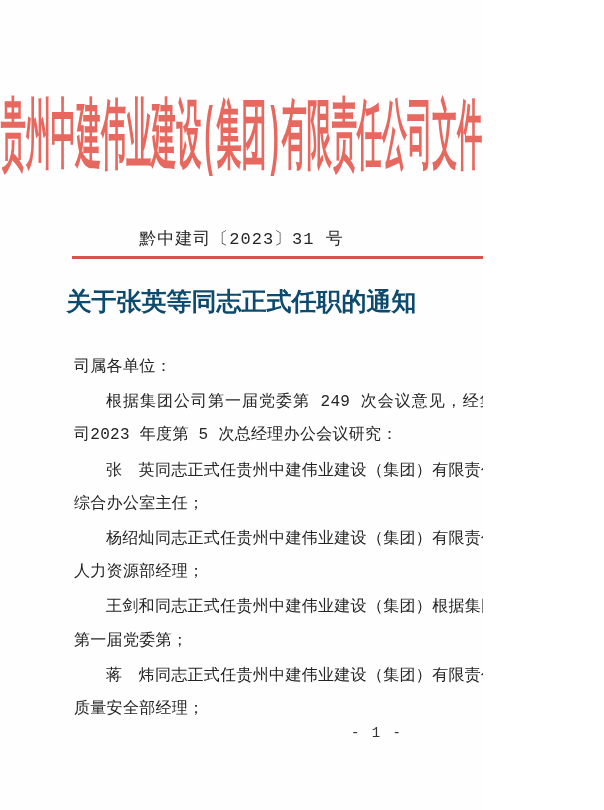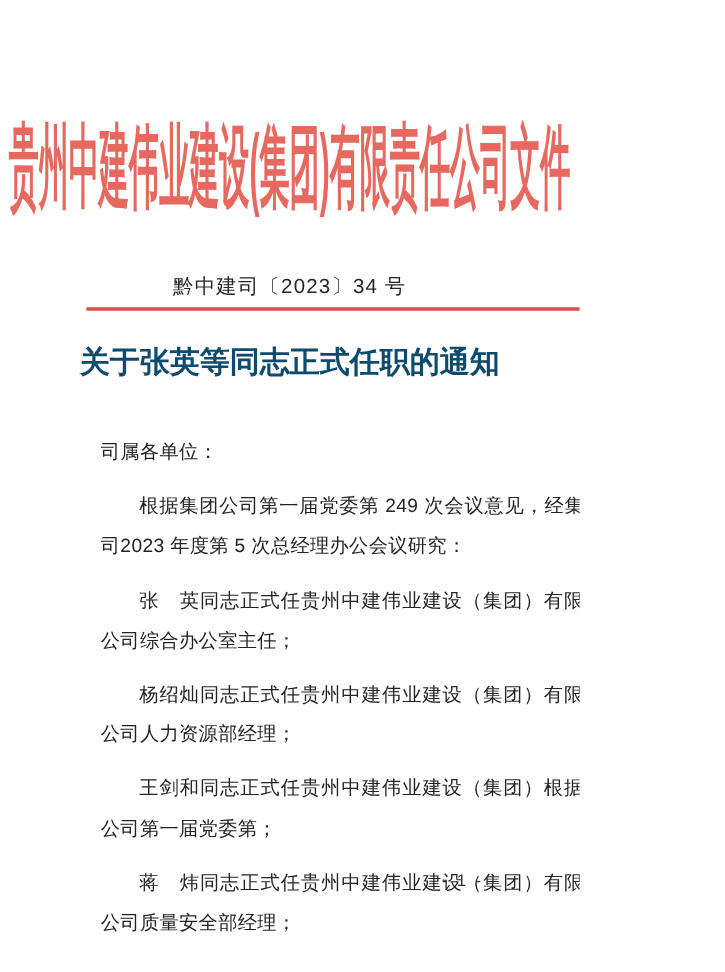--- a/index.html
+++ b/index.html
@@ -10,21 +10,21 @@
     margin: 0;
     padding: 0;
     background: #ffffff;
   }
   .page {
     position: relative;
     width: 483px;
     height: 810px;
     background: #fefefe;
     overflow: hidden;
-    font-family: Liberation Sans, sans-serif;
+    font-family: Liberation Mono, monospace;
   }
   
   .page-edge {
     position: absolute;
     left: 596px;
     top: 0;
     width: 1px;
     height: 100%;
     background: #ececec;
   }
@@ -82,21 +82,21 @@
     top: 349px;
     left: 72px;
     width: 460px;
     font-size: 16px;
     letter-spacing: 0.3px;
     line-height: 33.2px;
     text-align: justify;
     color: #232323;
   }
   .doc-body p {
-    margin: 12px;
+    margin: 2px;
     padding: 0;
   }
   .doc-body p.indent {
     text-indent: 2em;
   }
   .page-number {
     position: absolute;
     top: 725px;
     right: 80px;
     font-size: 14px;
@@ -108,21 +108,21 @@
 <body>
 
 <div class="page">
 
   <div class="page-edge"></div>
 
   <div class="org-header-wrap">
     <div class="org-header">贵州中建伟业建设(集团)有限责任公司文件</div>
   </div>
 
-  <div class="doc-number">黔中建司〔2023〕34 号</div>
+  <div class="doc-number">黔中建司〔2023〕31 号</div>
 
   <div class="red-rule"></div>
 
   <div class="doc-title">关于张英等同志正式任职的通知</div>
 
   <div class="doc-body">
     <p>司属各单位：</p>
     <p class="indent">根据集团公司第一届党委第 249 次会议意见，经集团公司2023 年度第 5 次总经理办公会议研究：</p>
     <p class="indent">张　英同志正式任贵州中建伟业建设（集团）有限责任公司综合办公室主任；</p>
     <p class="indent">杨绍灿同志正式任贵州中建伟业建设（集团）有限责任公司人力资源部经理；</p>

